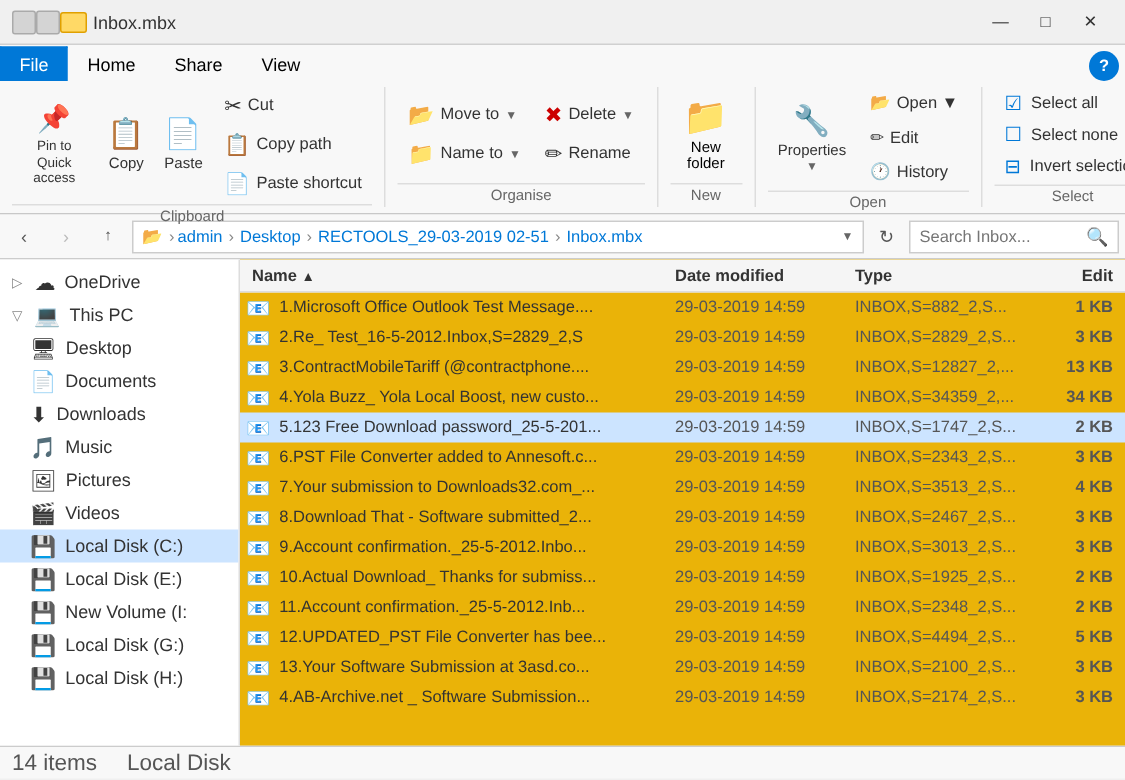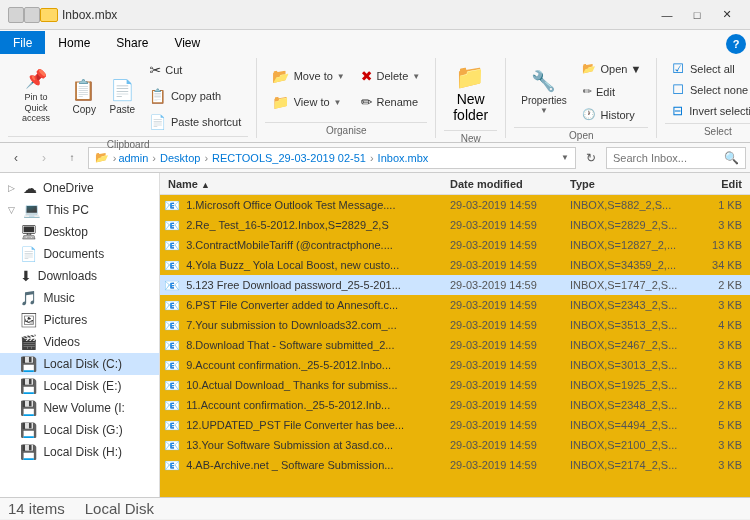--- a/index.html
+++ b/index.html
@@ -65,21 +65,21 @@
     .col-date { width: 120px; padding: 0 4px; flex-shrink: 0; }
     .col-type { width: 120px; padding: 0 4px; flex-shrink: 0; }
     .col-size { width: 60px; padding: 0 4px; flex-shrink: 0; text-align: right; }
     .file-list { overflow-y: auto; flex: 1; }
     .file-row { display: flex; align-items: center; padding: 0 4px; height: 20px; font-size: 11px; color: #333; cursor: pointer; }
     .file-row.selected { background: #cce4ff; }
     .file-icon { font-size: 13px; margin-right: 4px; flex-shrink: 0; }
     .file-name { flex: 1; overflow: hidden; text-overflow: ellipsis; white-space: nowrap; padding: 0 2px; }
     .file-date { width: 120px; flex-shrink: 0; padding: 0 4px; color: #555; }
     .file-type { width: 120px; flex-shrink: 0; padding: 0 4px; color: #555; overflow: hidden; text-overflow: ellipsis; white-space: nowrap; }
-    .file-size { width: 60px; flex-shrink: 0; padding: 0 4px; color: #555; text-align: right; }
+    .file-size { width: 60px; flex-shrink: 0; padding: 0 4px; color: #555; text-align: right; font-weight: bold; }
 
     
     .status-bar { height: 22px; background: #f8f8f8; border-top: 1px solid #ccc; display: flex; align-items: center; padding: 0 8px; font-size: 15px; color: #555; gap: 20px; }
 
     
     .file-list::-webkit-scrollbar { width: 12px; }
     .file-list::-webkit-scrollbar-track { background: #f0f0f0; }
     .file-list::-webkit-scrollbar-thumb { background: #c0c0c0; border: 2px solid #f0f0f0; }
     .sidebar::-webkit-scrollbar { width: 8px; }
     .sidebar::-webkit-scrollbar-track { background: #f0f0f0; }
@@ -156,21 +156,21 @@
     <div class="ribbon-group organise-group">
       <div class="ribbon-group-content">
         <div class="ribbon-column">
           <div class="ribbon-btn-small">
             <span style="font-size:14px;">📂</span>
             <span>Move to</span>
             <span class="dropdown-arrow">▼</span>
           </div>
           <div class="ribbon-btn-small">
             <span style="font-size:14px;">📁</span>
-            <span>View to</span>
+            <span>Name to</span>
             <span class="dropdown-arrow">▼</span>
           </div>
         </div>
         <div class="ribbon-column">
           <div class="ribbon-btn-small">
             <span style="color:#c00;font-size:14px;">✖</span>
             <span>Delete</span>
             <span class="dropdown-arrow">▼</span>
           </div>
           <div class="ribbon-btn-small">
@@ -179,21 +179,21 @@
           </div>
         </div>
       </div>
       <div class="ribbon-group-label">Organise</div>
     </div>
 
     <div class="ribbon-group">
       <div class="ribbon-group-content">
         <div class="new-folder-btn">
           <div style="font-size:24px;color:#ffd966;">📁</div>
-          <div style="font-size:14px;text-align:center;">New folder</div>
+          <div style="font-size:10px;text-align:center;">New folder</div>
         </div>
       </div>
       <div class="ribbon-group-label">New</div>
     </div>
 
     <div class="ribbon-group">
       <div class="ribbon-group-content">
         <div class="ribbon-btn">
           <div class="icon" style="font-size:20px;">🔧</div>
           <div style="font-size:10px;">Properties</div>

